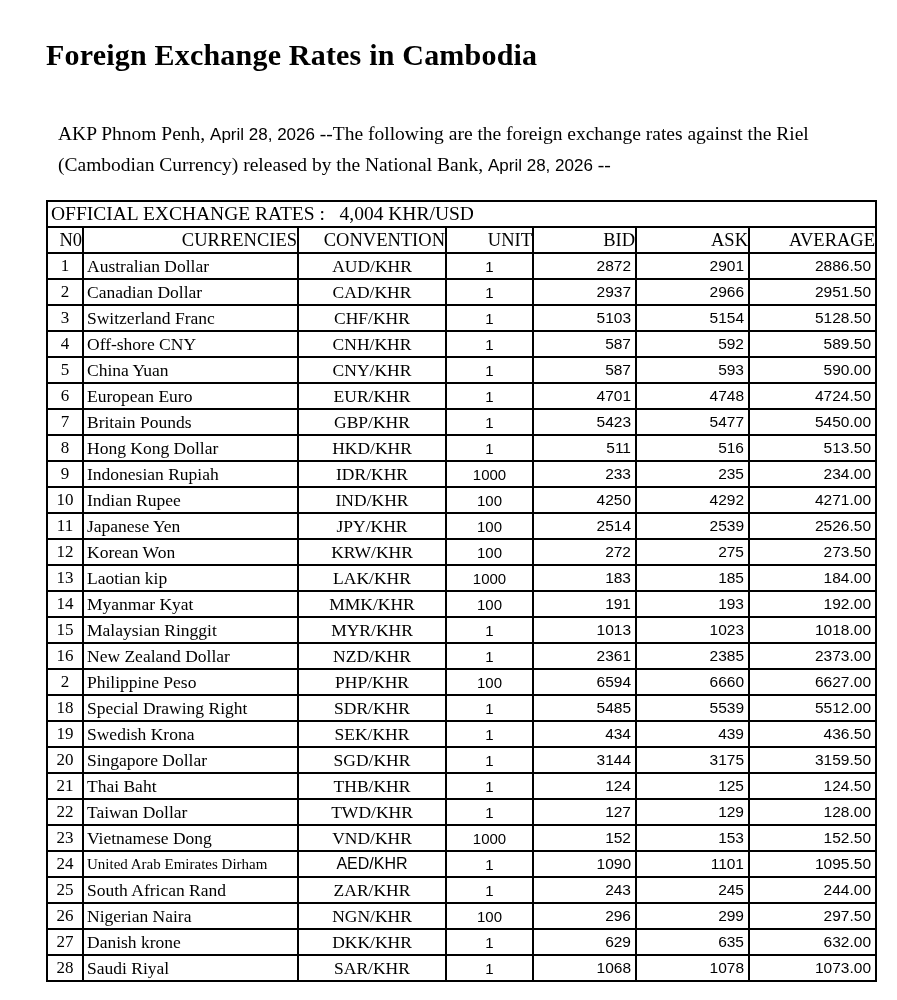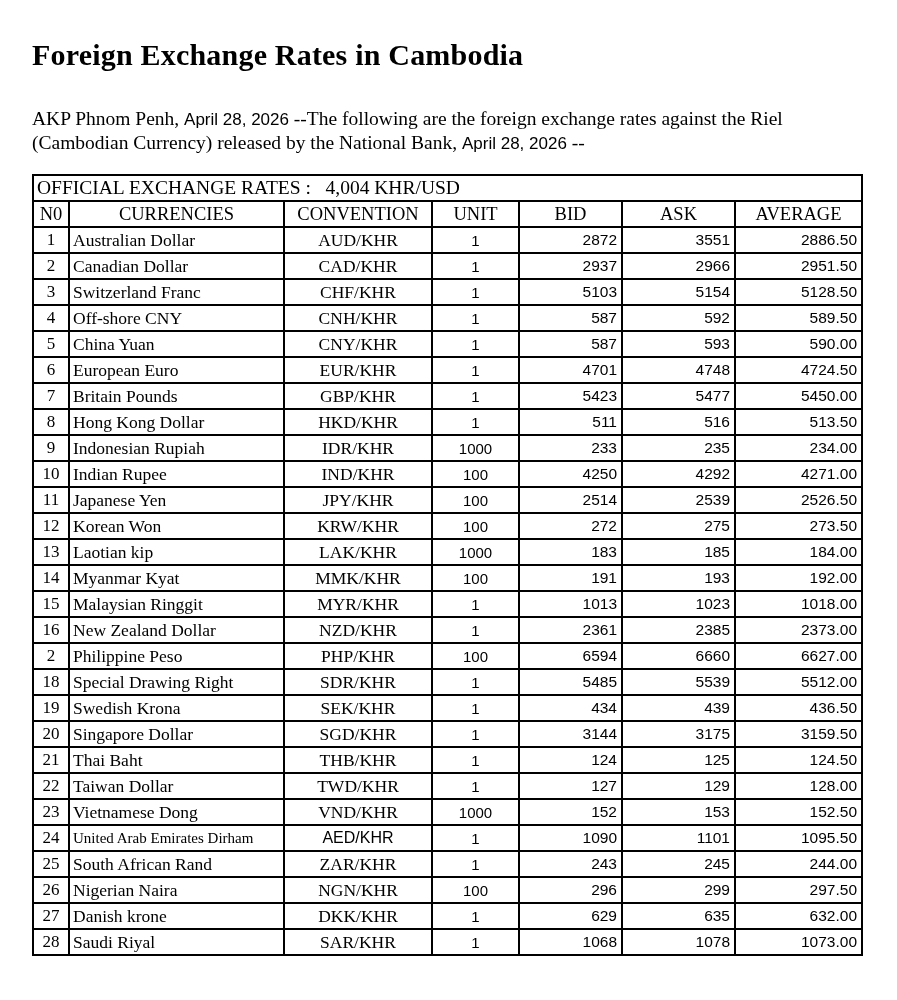--- a/index.html
+++ b/index.html
@@ -8,36 +8,36 @@
     background: #ffffff;
     color: #000000;
   }
   body {
     width: 897px;
     height: 1000px;
     overflow: hidden;
     font-family: "Liberation Serif", serif;
   }
   .page {
-    padding-left: 32px;
+    padding-left: 46px;
     padding-right: 36px;
   }
   .title {
     font-family: "Liberation Serif", serif;
     font-weight: bold;
     font-size: 30px;
     margin: 0;
     padding-top: 38px;
     letter-spacing: 0.2px;
   }
   .intro {
     font-family: "Liberation Serif", serif;
     font-size: 19.5px;
-    line-height: 23px;
-    margin: 0;
+    line-height: 30px;
+    margin: 12px;
     padding-top: 35px;
     width: 836px;
   }
   .intro .date-sans {
     font-family: "Liberation Sans", sans-serif;
     font-size: 17px;
   }
   table.fx {
     border-collapse: collapse;
     table-layout: fixed;
@@ -56,21 +56,21 @@
     font-family: "Liberation Serif", serif;
     font-size: 19.5px;
     text-align: left;
     padding-left: 3px !important;
     white-space: pre !important;
   }
   th.colhead {
     font-family: "Liberation Serif", serif;
     font-size: 18.5px;
     font-weight: normal;
-    text-align: center;
+    text-align: right;
     margin-top: 20px;
   }
   td.c-n0 {
     font-family: "Liberation Serif", serif;
     font-size: 17px;
     text-align: center;
   }
   td.c-name {
     font-family: "Liberation Serif", serif;
     font-size: 17.5px;
@@ -136,21 +136,21 @@
         <th class="colhead">AVERAGE</th>
       </tr>
     </thead>
     <tbody>
         <tr>
           <td class="c-n0">1</td>
           <td class="c-name">Australian Dollar</td>
           <td class="c-conv">AUD/KHR</td>
           <td class="c-unit">1</td>
           <td class="c-bid">2872</td>
-          <td class="c-ask">3551</td>
+          <td class="c-ask">2901</td>
           <td class="c-avg">2886.50</td>
         </tr>
         <tr>
           <td class="c-n0">2</td>
           <td class="c-name">Canadian Dollar</td>
           <td class="c-conv">CAD/KHR</td>
           <td class="c-unit">1</td>
           <td class="c-bid">2937</td>
           <td class="c-ask">2966</td>
           <td class="c-avg">2951.50</td>

